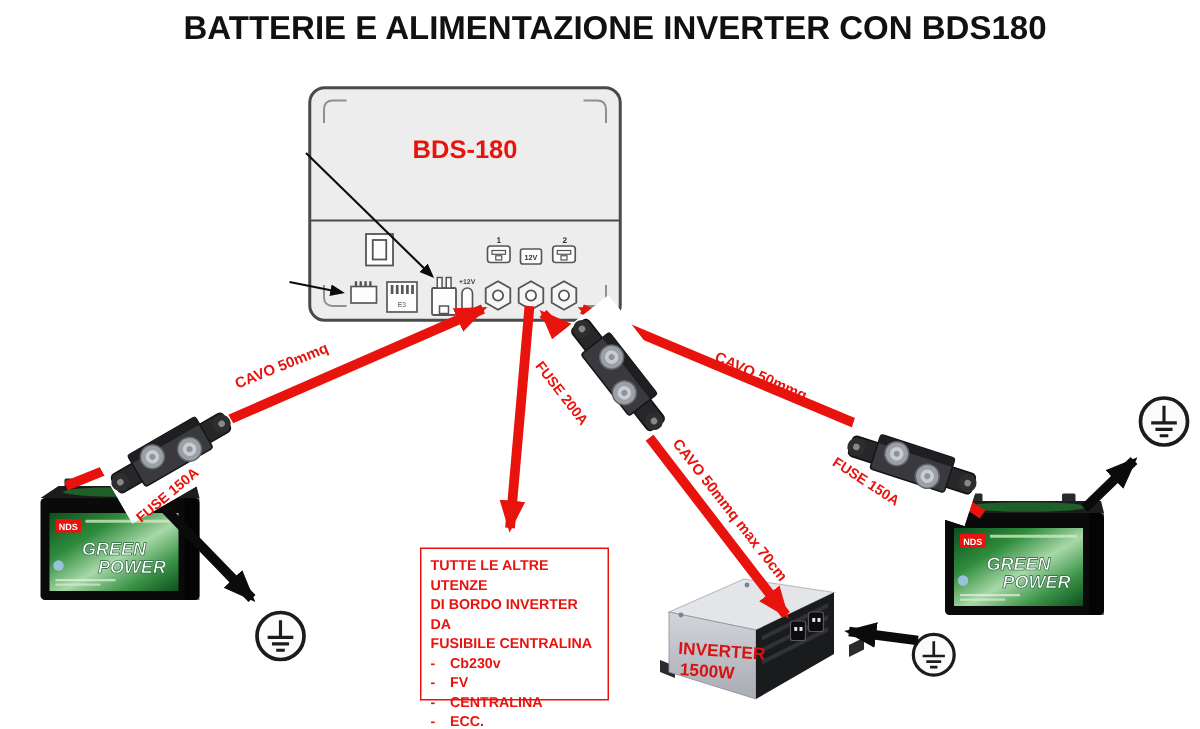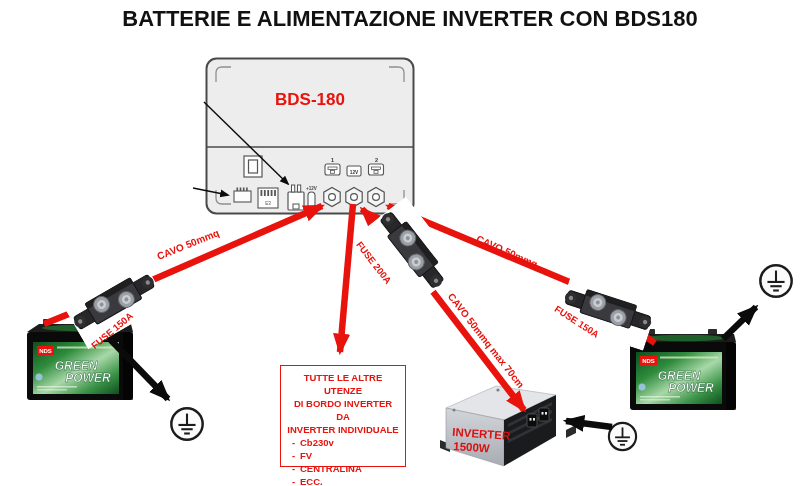--- a/index.html
+++ b/index.html
@@ -28,21 +28,21 @@
   .fuselab{font-size:9.5px;}
   .lab-cavo-left{left:138px;top:239px;width:100px;transform:rotate(-22deg);}
   .lab-cavo-right{left:457px;top:246px;width:100px;transform:rotate(24deg);}
   .lab-cavo-max{left:408px;top:335px;width:156px;transform:rotate(52deg);}
   .lab-fuse-left{left:72px;top:325px;width:80px;transform:rotate(-40deg);}
   .lab-fuse-mid{left:334px;top:257px;width:80px;transform:rotate(52deg);}
   .lab-fuse-right{left:537px;top:316px;width:80px;transform:rotate(33deg);}
   
   .notebox{left:280px;top:365px;width:126px;height:102px;border:1.6px solid #e8130d;background:#fff;
            z-index:20;box-sizing:border-box;padding:5px 6px;color:#e8130d;font-weight:bold;
-           font-size:9.5px;line-height:13px;text-align:center;}
+           font-size:9.5px;line-height:13px;}
   .notebox .row{display:flex;}
   .notebox .dash{width:13px;}
 </style>
 </head>
 <body>
 
 <div class="canvas">
 
   <div class="abs title">BATTERIE E ALIMENTAZIONE INVERTER CON BDS180</div>
 
@@ -320,21 +320,21 @@
   <div class="abs rlabel cavo lab-cavo-left">CAVO 50mmq</div>
   <div class="abs rlabel cavo lab-cavo-right">CAVO 50mmq</div>
   <div class="abs rlabel cavo lab-cavo-max">CAVO 50mmq max 70cm</div>
   <div class="abs rlabel fuselab lab-fuse-left">FUSE 150A</div>
   <div class="abs rlabel fuselab lab-fuse-mid">FUSE 200A</div>
   <div class="abs rlabel fuselab lab-fuse-right">FUSE 150A</div>
 
   <div class="abs notebox">
     <div>TUTTE LE ALTRE UTENZE</div>
     <div>DI BORDO INVERTER DA</div>
-    <div>INVERTER INDIVIDUALE</div>
+    <div>FUSIBILE CENTRALINA</div>
     <div class="row">
       <span class="dash">-</span>
       <span>Cb230v</span>
     </div>
     <div class="row">
       <span class="dash">-</span>
       <span>FV</span>
     </div>
     <div class="row">
       <span class="dash">-</span>

